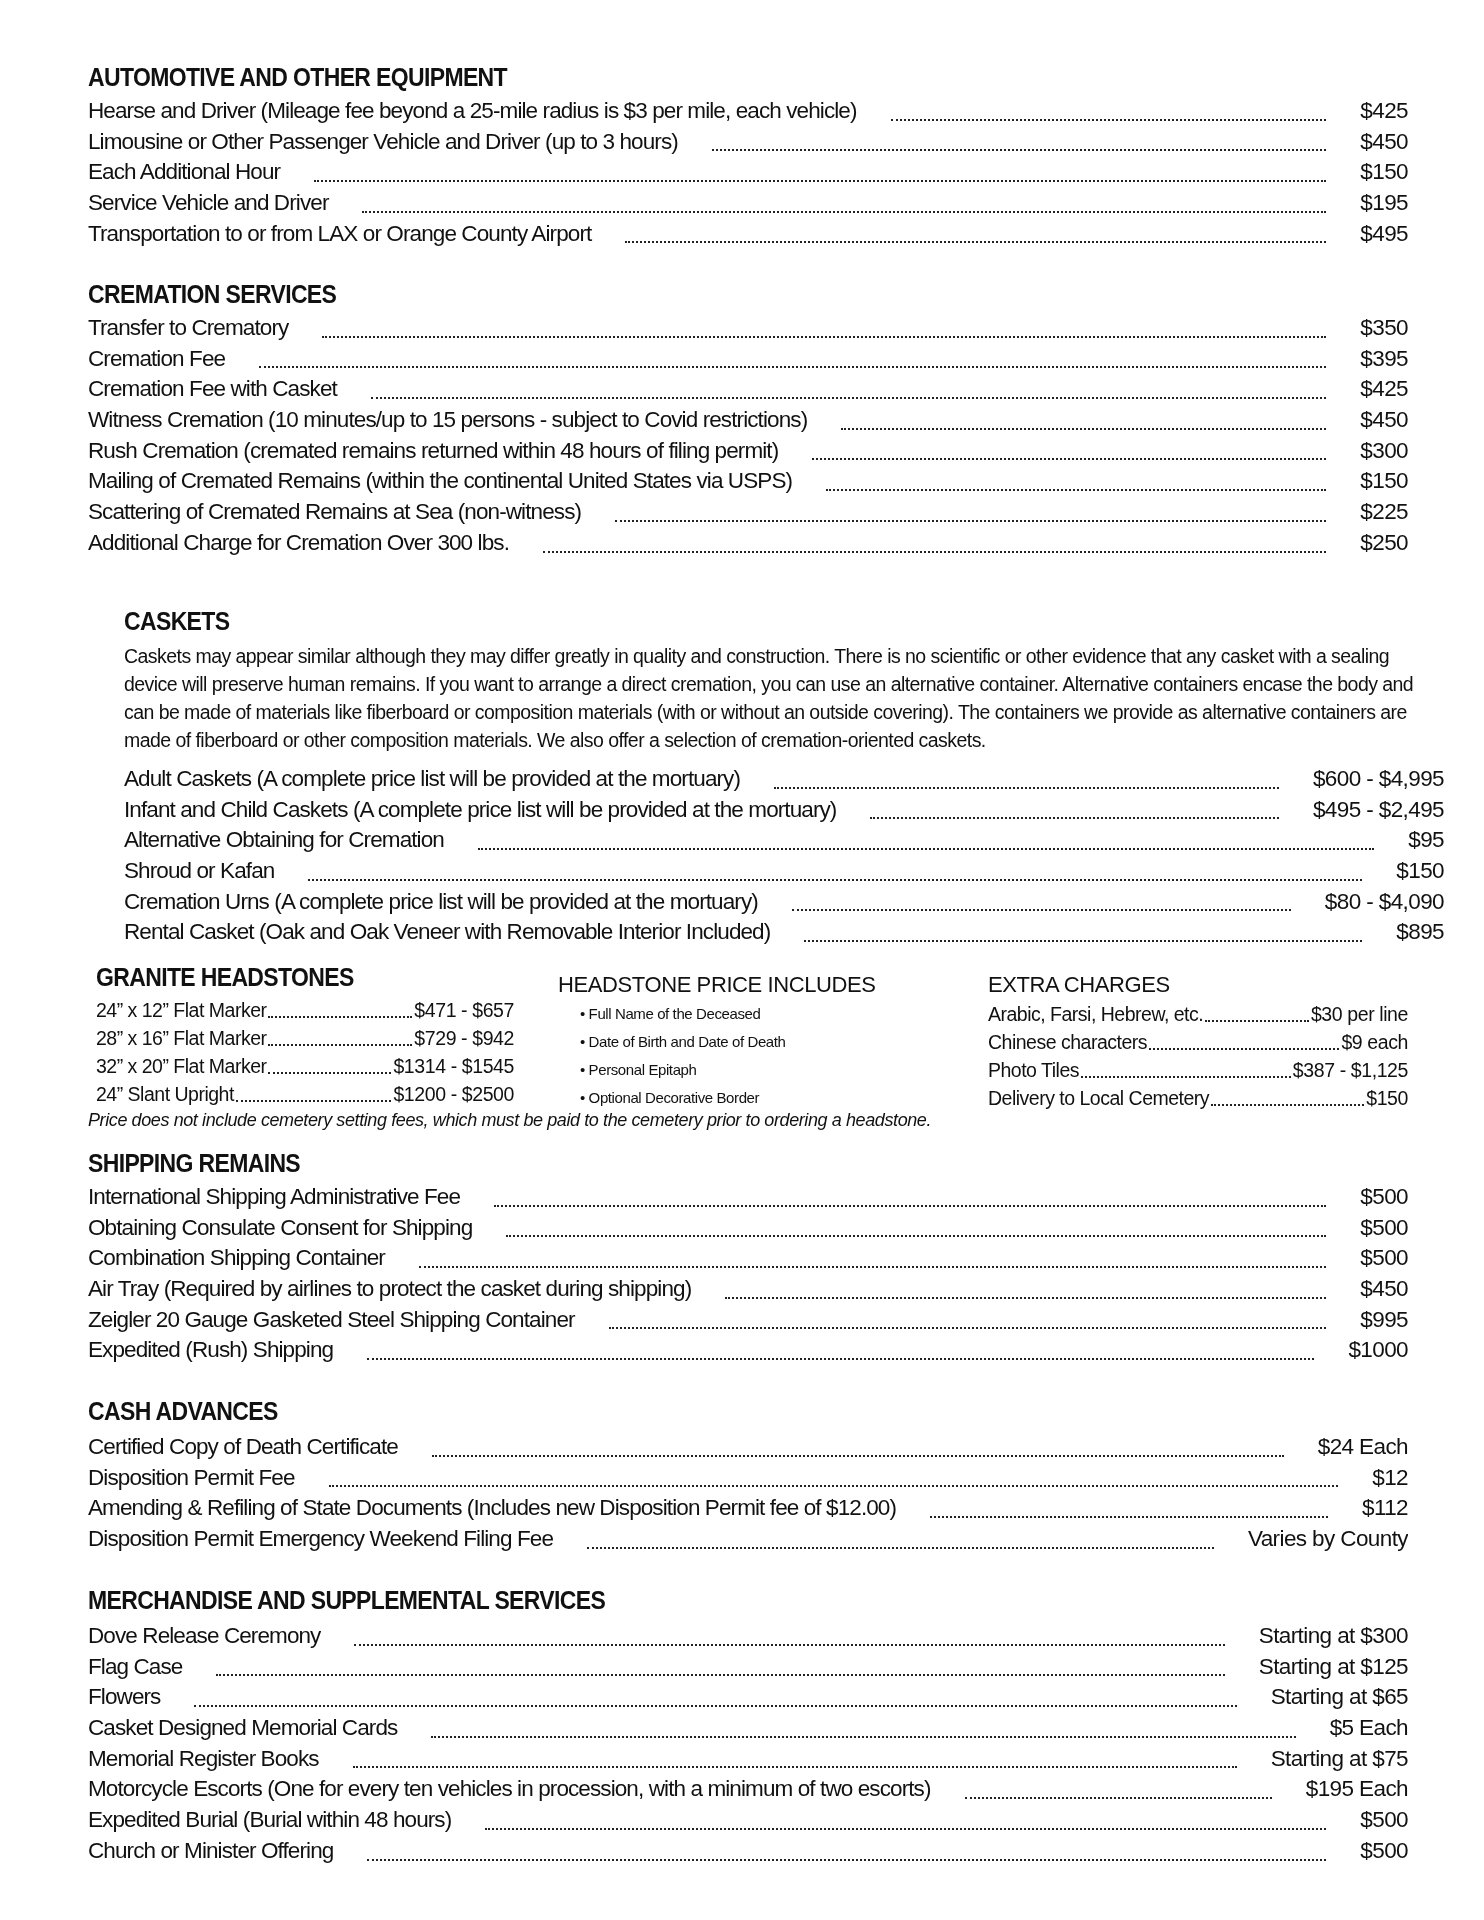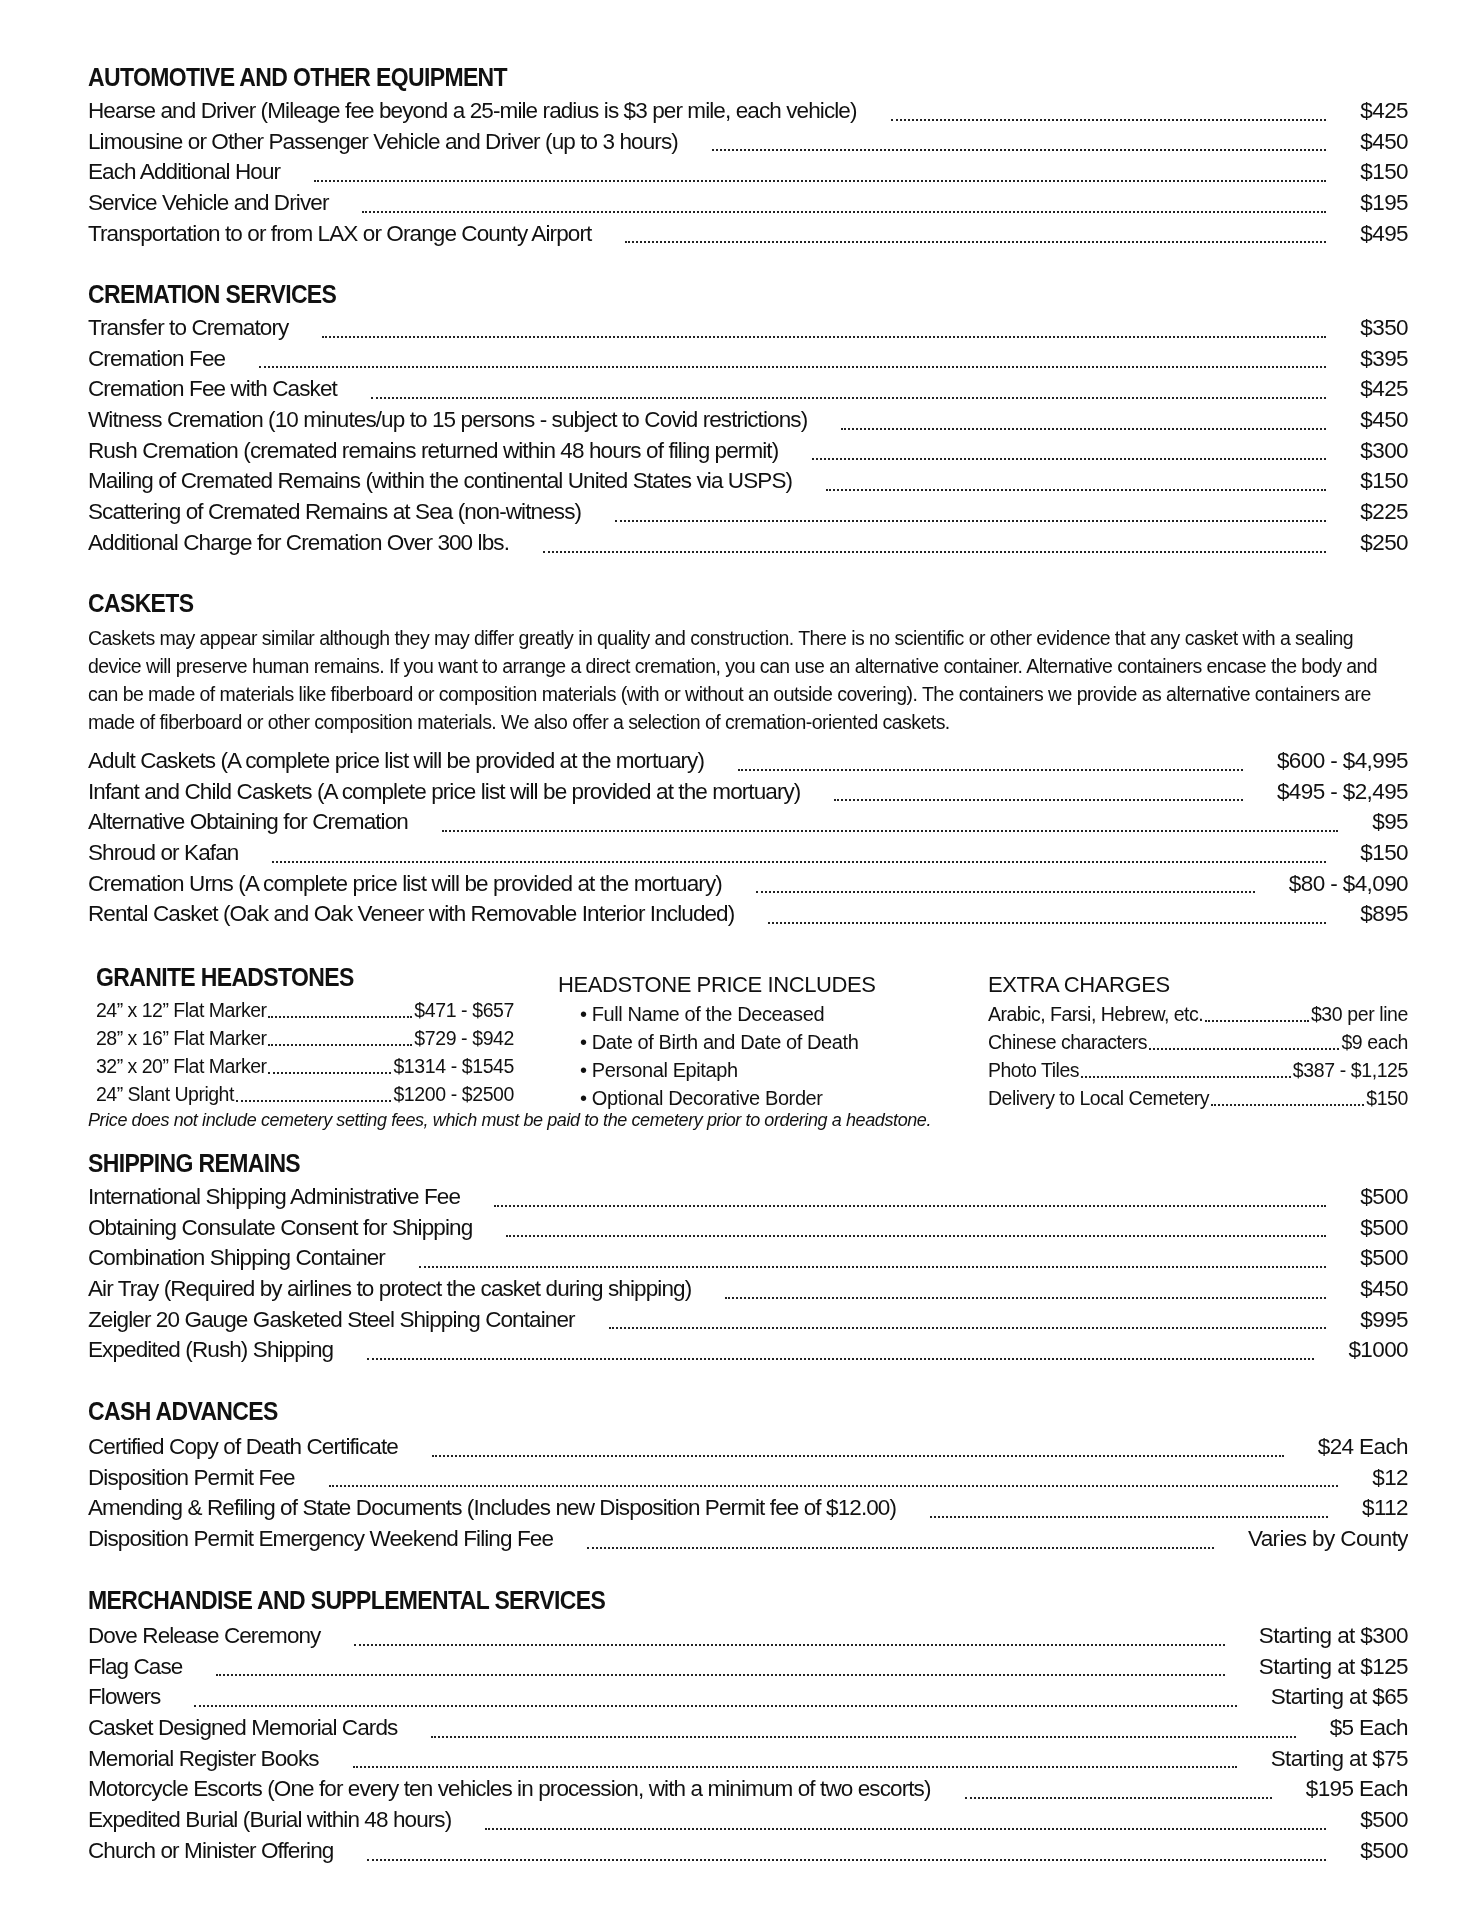--- a/index.html
+++ b/index.html
@@ -38,21 +38,21 @@
     .small-row {
       display: flex; align-items: baseline; font-size: 19.5px; line-height: 28px; height: 28px;
       white-space: nowrap;
     }
     .small-row .label { letter-spacing: -0.5px; }
     .small-row .leader {
       flex: 1 1 auto; border-bottom: 2px dotted #222; height: 0; align-self: flex-end;
       position: relative; top: -6px; margin: 0 2px;
     }
     .small-row .price { letter-spacing: -0.4px; }
-    .bullet-item { font-size: 20px; line-height: 28px; padding-left: 22px; letter-spacing: -0.4px; }
+    .bullet-item { font-size: 15px; line-height: 28px; padding-left: 22px; letter-spacing: -0.4px; }
     .note {
       position: absolute; left: 0; top: 148px; font-style: italic; font-size: 18px;
       letter-spacing: -0.4px; white-space: nowrap;
     }
   </style>
 </head>
 <body>
 
 <div class="page">
 
@@ -128,21 +128,21 @@
           <span class="price">$225</span>
         </div>
         <div class="row">
           <span class="label">Additional Charge for Cremation Over 300 lbs.</span>
           <span class="leader"></span>
           <span class="price">$250</span>
         </div>
       </div>
   </div>
 
-  <div style="position:absolute; top:588px; width:1320px;">
+  <div style="position:absolute; top:606px; width:1320px;margin-left:36px;">
     <h2 class="section-title">CASKETS</h2>
     <p class="para">Caskets may appear similar although they may differ greatly in quality and construction. There is no scientific or other evidence that any casket with a sealing device will preserve human remains. If you want to arrange a direct cremation, you can use an alternative container. Alternative containers encase the body and can be made of materials like fiberboard or composition materials (with or without an outside covering). The containers we provide as alternative containers are made of fiberboard or other composition materials. We also offer a selection of cremation-oriented caskets.</p>
     <div class="list">
         <div class="row">
           <span class="label">Adult Caskets (A complete price list will be provided at the mortuary)</span>
           <span class="leader"></span>
           <span class="price">$600 - $4,995</span>
         </div>
         <div class="row">
           <span class="label">Infant and Child Caskets (A complete price list will be provided at the mortuary)</span>

